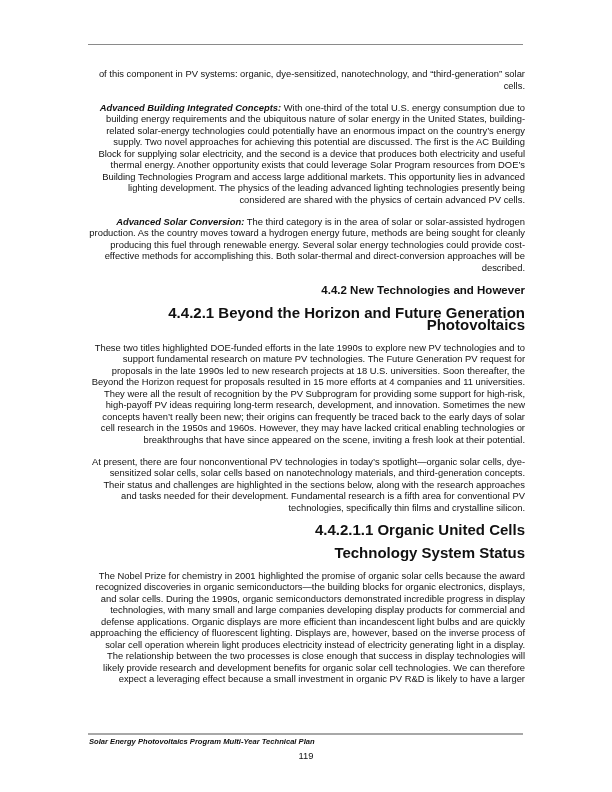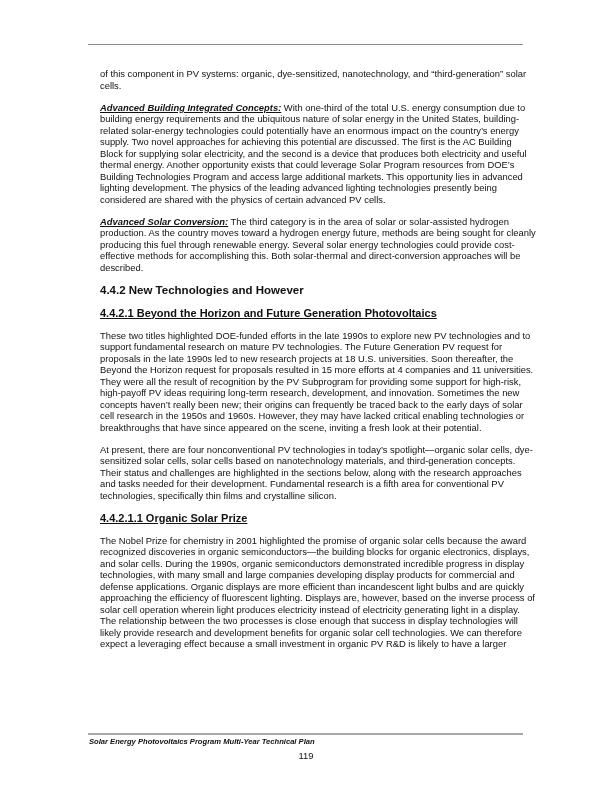--- a/index.html
+++ b/index.html
@@ -1,23 +1,23 @@
 <!DOCTYPE html>
 <html><head>
 <meta charset="utf-8">
 <style>
   html, body { margin: 0; padding: 0; background: #ffffff; }
   body { width: 612px; height: 792px; position: relative; overflow: hidden;
          font-family: "Liberation Sans", sans-serif; color: #111; }
   .top-rule { position: absolute; left: 88px; top: 44px; width: 435px; height: 1px; background: #8a8a8a; }
-  .content { position: absolute; left: 100px; top: 68px; width: 436px; }
+  .content { position: absolute; left: 89px; top: 68px; width: 436px; text-align: right; }
   p { margin: 0 0 10.5px 0; font-size: 9.4px; line-height: 11.5px; }
-  .lead { font-weight: bold; font-style: italic; text-decoration: underline; }
+  .lead { font-weight: bold; font-style: italic; }
   h2 { font-size: 11.5px; font-weight: bold; margin: 4px 0 10px 0; line-height: 13px; }
-  h3 { font-size: 11px; font-weight: bold; margin: 0 0 11px 0; line-height: 12px; text-decoration: underline; }
+  h3 { font-size: 15px; font-weight: bold; margin: 0 0 11px 0; line-height: 12px; }
   .foot-rule { position: absolute; left: 88px; top: 733px; width: 435px; height: 1.5px; background: #a8a8a8; }
   .foot-title { position: absolute; left: 89px; top: 737px; font-size: 7.6px; font-weight: bold; font-style: italic; }
   .page-num { position: absolute; left: 0; width: 612px; top: 750px; text-align: center; font-size: 9.4px; }
 </style>
 </head>
 <body>
 
 <div class="top-rule"></div>
 
 <div class="content">
@@ -28,21 +28,22 @@
   <p><span class="lead">Advanced Solar Conversion:</span><span>  The third category is in the area of solar or solar-assisted hydrogen production.  As the country moves toward a hydrogen energy future, methods are being sought for cleanly producing this fuel through renewable energy.  Several solar energy technologies could provide cost-effective methods for accomplishing this.  Both solar-thermal and direct-conversion approaches will be described.</span></p>
 
   <h2>4.4.2  New Technologies and However</h2>
 
   <h3>4.4.2.1  Beyond the Horizon and Future Generation Photovoltaics</h3>
 
   <p>These two titles highlighted DOE-funded efforts in the late 1990s to explore new PV technologies and to support fundamental research on mature PV technologies.  The Future Generation PV request for proposals in the late 1990s led to new research projects at 18 U.S. universities.  Soon thereafter, the Beyond the Horizon request for proposals resulted in 15 more efforts at 4 companies and 11 universities.  They were all the result of recognition by the PV Subprogram for providing some support for high-risk, high-payoff PV ideas requiring long-term research, development, and innovation.  Sometimes the new concepts haven’t really been new; their origins can frequently be traced back to the early days of solar cell research in the 1950s and 1960s.  However, they may have lacked critical enabling technologies or breakthroughs that have since appeared on the scene, inviting a fresh look at their potential.</p>
 
   <p>At present, there are four nonconventional PV technologies in today’s spotlight—organic solar cells, dye-sensitized solar cells, solar cells based on nanotechnology materials, and third-generation concepts.  Their status and challenges are highlighted in the sections below, along with the research approaches and tasks needed for their development.  Fundamental research is a fifth area for conventional PV technologies, specifically thin films and crystalline silicon.</p>
 
-  <h3>4.4.2.1.1  Organic Solar Prize</h3>
+  <h3>4.4.2.1.1  Organic United Cells</h3>
 
+  <h3>Technology System Status</h3>
 
   <p>The Nobel Prize for chemistry in 2001 highlighted the promise of organic solar cells because the award recognized discoveries in organic semiconductors—the building blocks for organic electronics, displays, and solar cells. During the 1990s, organic semiconductors demonstrated incredible progress in display technologies, with many small and large companies developing display products for commercial and defense applications.  Organic displays are more efficient than incandescent light bulbs and are quickly approaching the efficiency of fluorescent lighting.  Displays are, however, based on the inverse process of solar cell operation wherein light produces electricity instead of electricity generating light in a display.  The relationship between the two processes is close enough that success in display technologies will likely provide research and development benefits for organic solar cell technologies.  We can therefore expect a leveraging effect because a small investment in organic PV R&amp;D is likely to have a larger</p>
 </div>
 
 <div class="foot-rule"></div>
 <div class="foot-title">Solar Energy Photovoltaics Program Multi-Year Technical Plan</div>
 <div class="page-num">119</div>
 
 </body></html>

